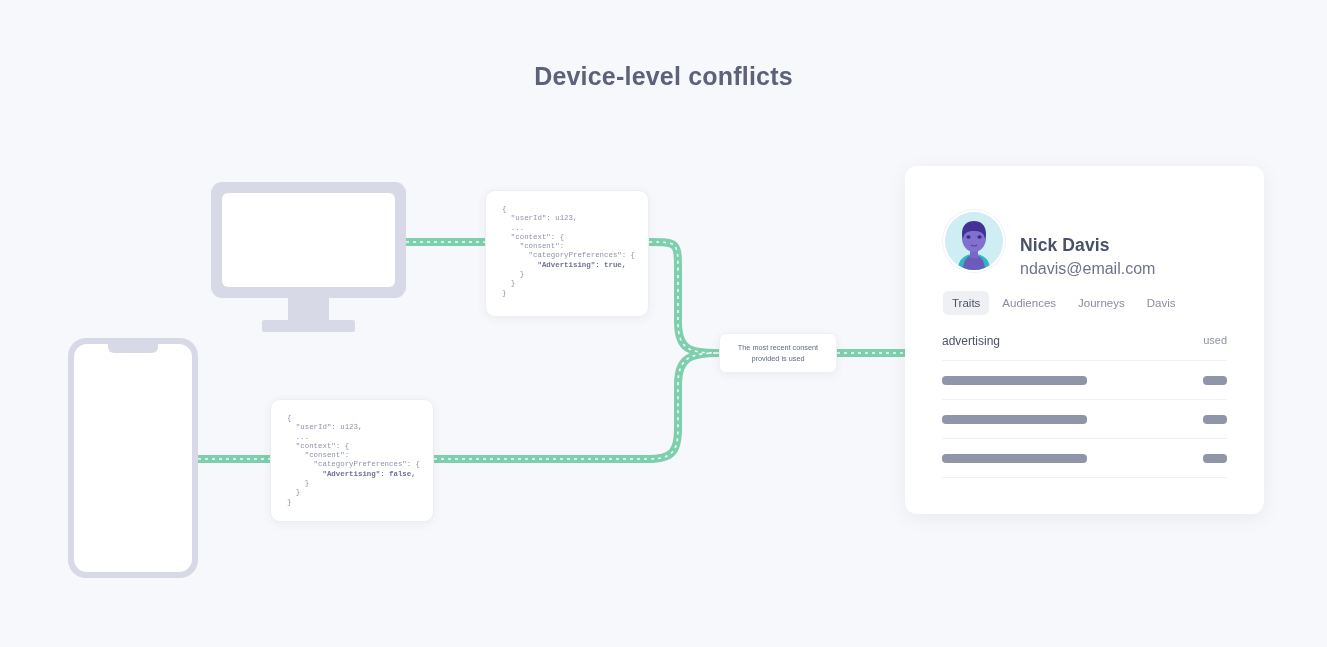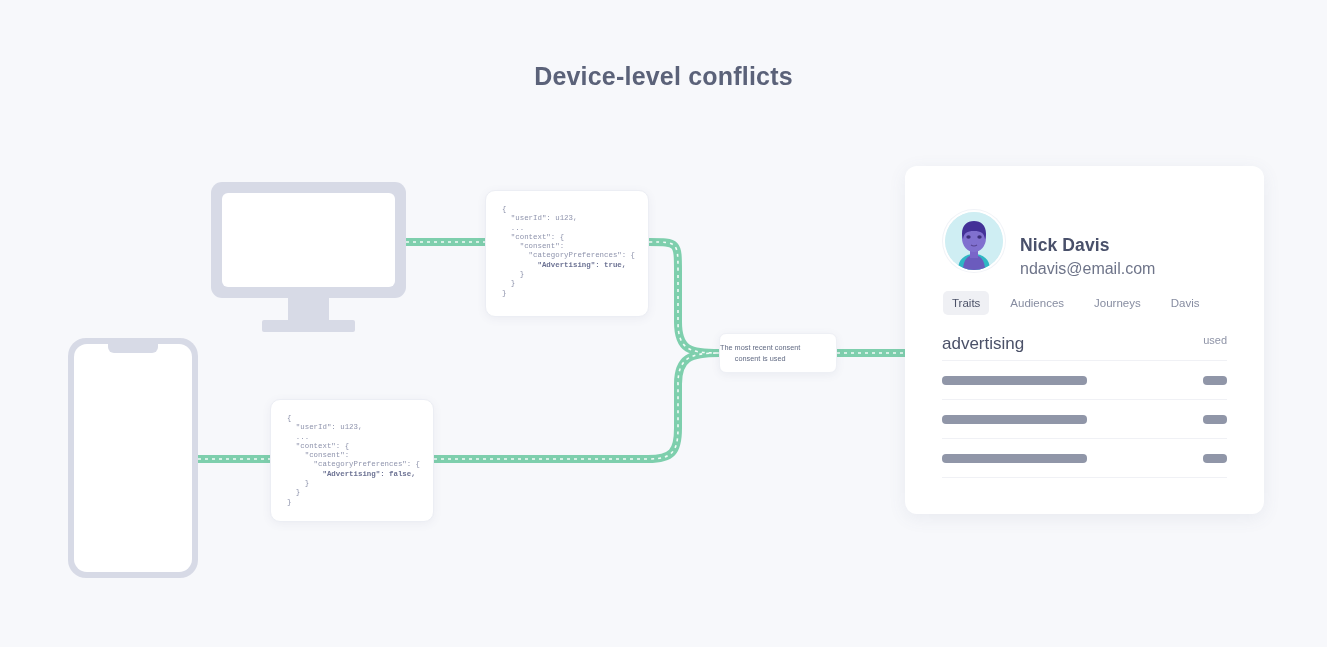--- a/index.html
+++ b/index.html
@@ -69,21 +69,21 @@
     font-size: 7.4px; line-height: 9.3px;
     color: #8e93ac; white-space: pre;
   }
   .code-card pre b { color: #6c7293; font-weight: bold; }
 
   
   .center-note {
     position: absolute; left: 719px; top: 333px; width: 118px; height: 40px;
     background: #ffffff; border: 1px solid #eef0f5; border-radius: 7px;
     box-shadow: 0 2px 8px rgba(80,90,130,.08);
-    display: flex; align-items: center; 
+    display: flex; align-items: center; justify-content: center;
     text-align: center; font-size: 7.3px; line-height: 11px; color: #616a83;
   }
 
   
   .profile-card {
     position: absolute; left: 905px; top: 166px; width: 359px; height: 348px;
     background: #ffffff; border-radius: 12px;
     box-shadow: 0 4px 18px rgba(85,95,135,.09);
   }
   .profile-head { position: absolute; left: 38px; top: 37px; display: flex; align-items: center; }
@@ -91,33 +91,33 @@
     width: 62px; height: 62px; border-radius: 50%;
     background: #ffffff; box-shadow: 0 0 0 1px #f1f3f7;
     display: flex; align-items: center; justify-content: center;
   }
   .avatar { width: 58px; height: 58px; border-radius: 50%; overflow: hidden; background: #d3eef2; }
   .profile-text { margin-left: 15px; margin-top: 32px; }
   .profile-name { font-size: 17.5px; font-weight: bold; color: #49506a; letter-spacing: .1px; }
   .profile-email { font-size: 16px; color: #6e7governs; }
   .profile-email { color: #6e7489; margin-top: 4px; }
 
-  .tabs { position: absolute; left: 38px; top: 125px; display: flex; align-items: center; gap: 12px; }
+  .tabs { position: absolute; left: 38px; top: 125px; display: flex; align-items: center; gap: 4px; }
   .tab {
     font-size: 11.5px; color: #878da1; padding: 6px 9px; border-radius: 5px;
   }
   .tab.active { background: #eff0f4; color: #4c5268; font-weight: normal; }
 
   .traits { position: absolute; left: 37px; top: 168px; width: 285px; }
   .trait-row {
     height: 39px; display: flex; align-items: center; justify-content: space-between;
     border-bottom: 1px solid #f0f1f5;
   }
   .trait-row:first-child { height: 27px; align-items: flex-start; }
-  .trait-key { font-size: 17px; color: #4b5168; text-align: right; }
+  .trait-key { font-size: 12px; color: #4b5168; text-align: right; }
   .trait-val { font-size: 11px; color: #8f94a7; }
   .bar { background: #9096a8; border-radius: 4px; height: 9px; }
   .bar.key-bar { width: 145px; }
   .bar.val-bar { width: 24px; }
 </style>
 </head>
 <body>
 
 <div class="stage">
 
@@ -181,21 +181,21 @@
 <span>      "categoryPreferences": {</span>
 <b>        "Advertising": false,</b>
 <span>    }</span>
 <span>  }</span>
 <span>}</span></pre>
   </div>
 
   <div class="center-note">
     <div>
       <div>The most recent consent</div>
-      <div>consent is used</div>
+      <div>provided is used</div>
     </div>
   </div>
 
   <div class="profile-card">
 
     <div class="profile-head">
       <div class="avatar-ring">
         <div class="avatar">
           <svg viewBox="0 0 58 58" width="58" height="58">
             <circle cx="29" cy="29" r="29" fill="#cfeef3"></circle>

